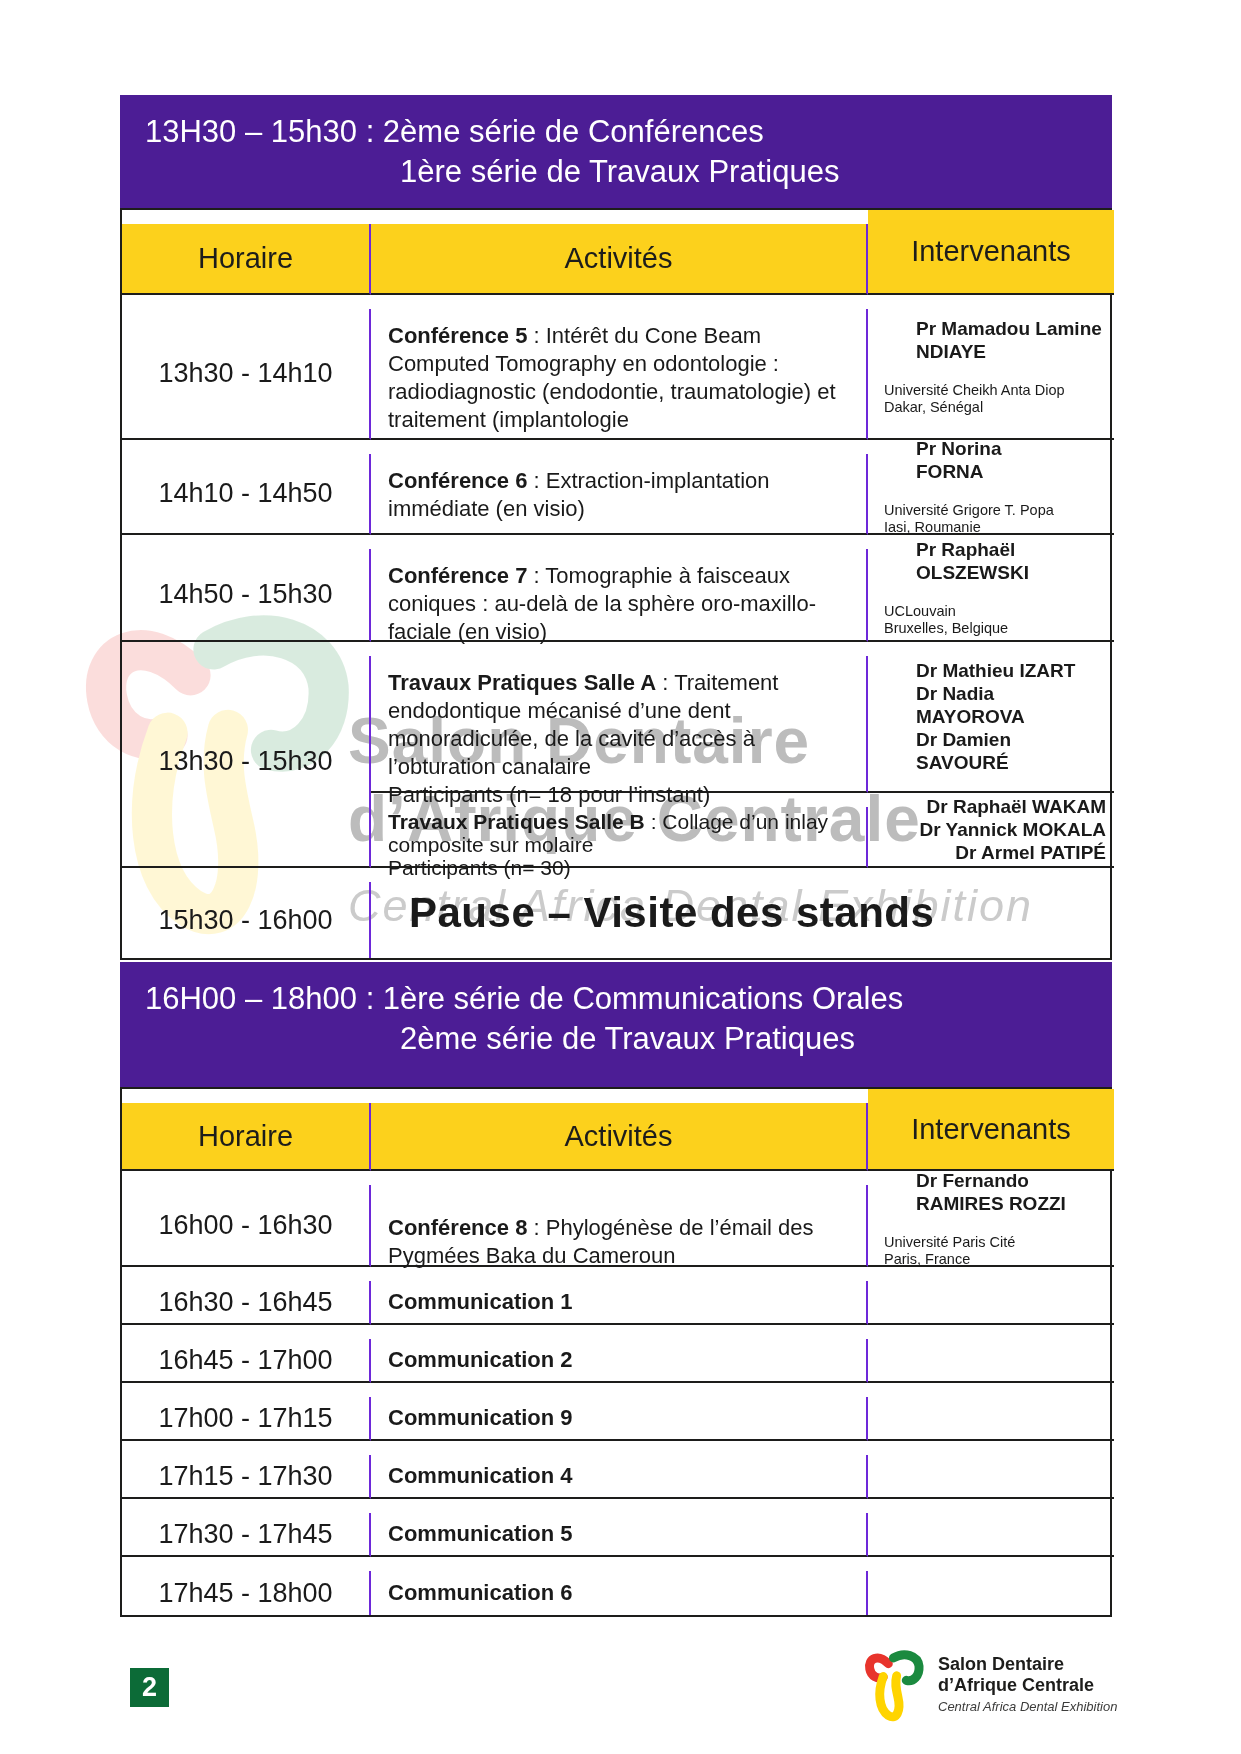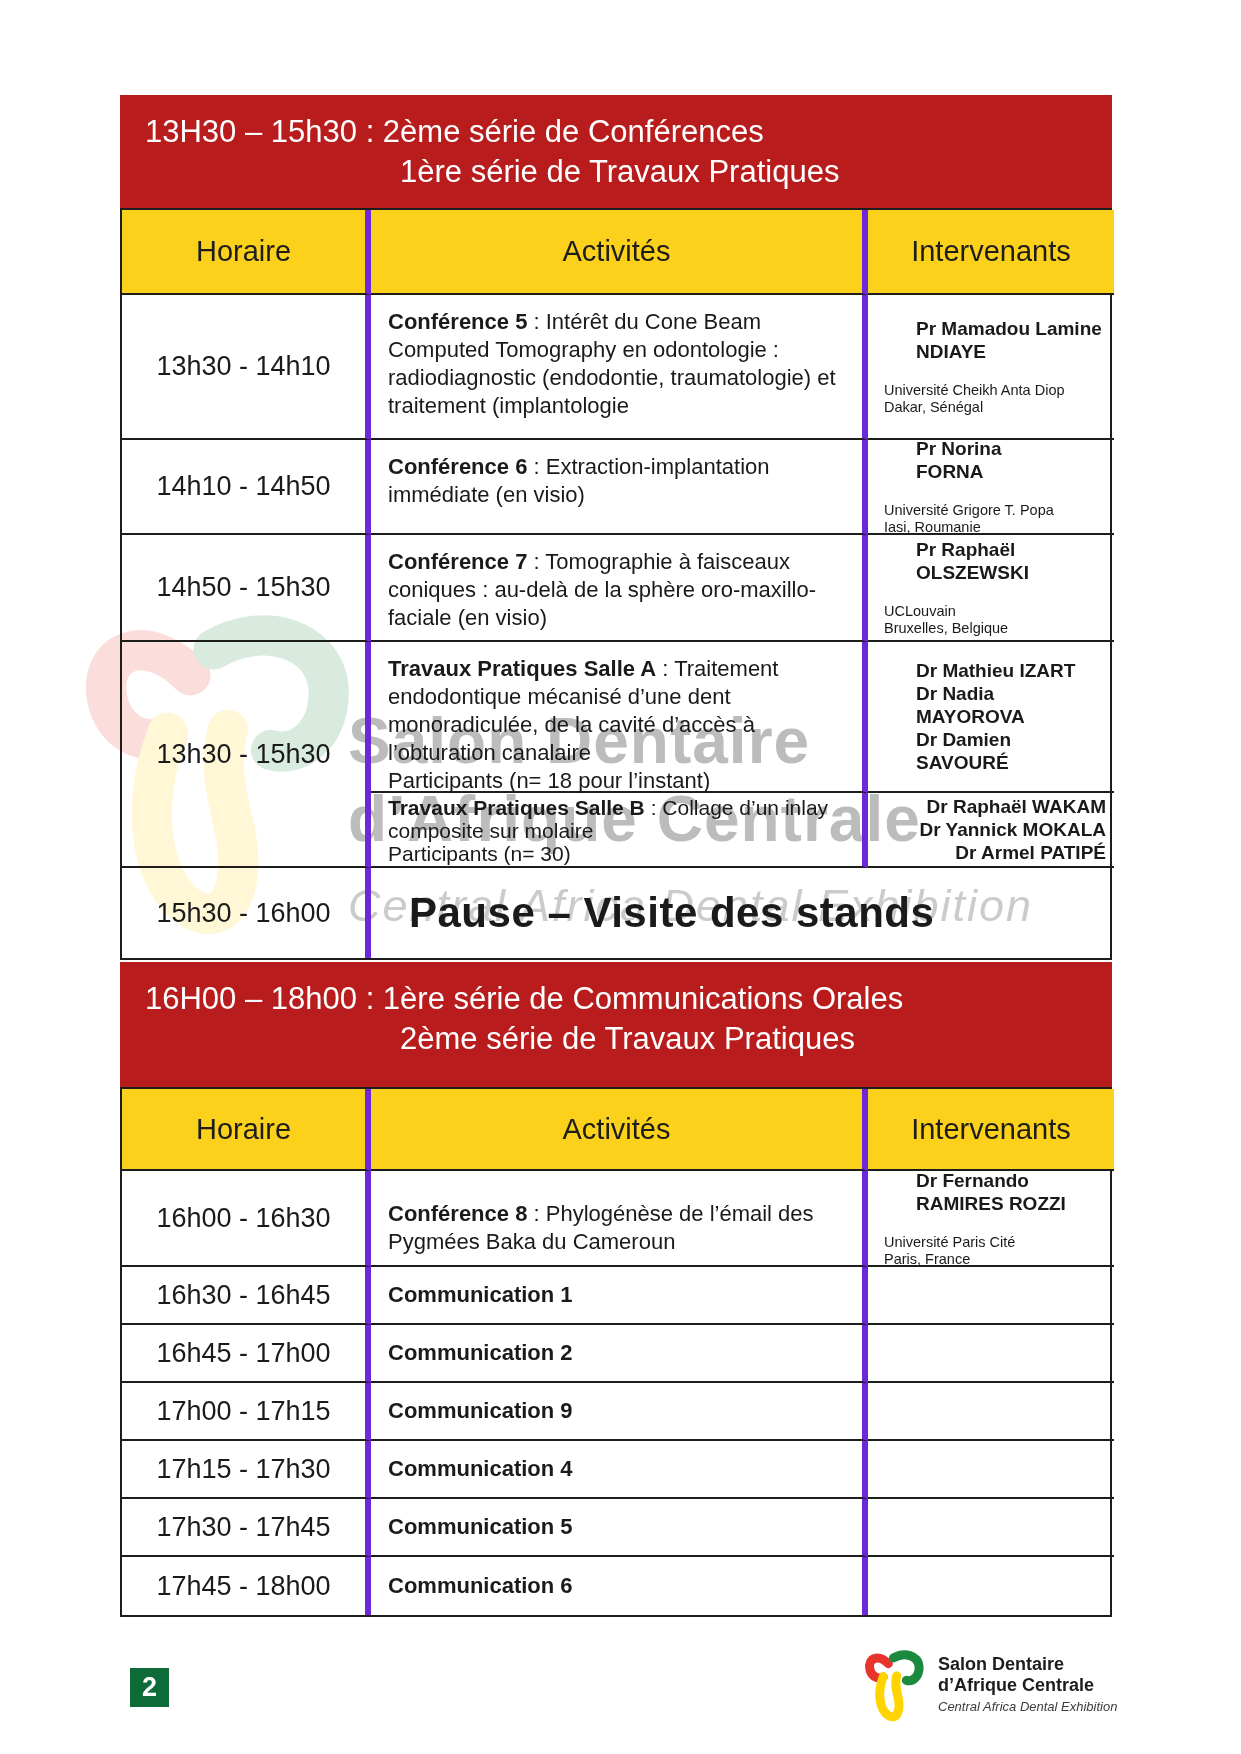--- a/index.html
+++ b/index.html
@@ -13,30 +13,30 @@
   
   .watermark { position:absolute; inset:0; z-index:0; }
   .wm-tooth { position:absolute; left:55px; top:612px; width:340px; height:345px; opacity:0.16; }
   .wm-text { position:absolute; left:348px; top:702px; }
   .wm-l1, .wm-l2 { font-size:64px; font-weight:700; line-height:78px; color:#bcbcbc; letter-spacing:1px; }
   .wm-l3 { margin-top:22px; font-size:45px; font-style:italic; font-weight:400; color:#cbcbcb; letter-spacing:2px; }
 
   
   .content { position:absolute; left:120px; top:95px; width:992px; z-index:1; }
 
-  .banner { background:#b91c1c; color:#ffffff; height:113px; padding:17px 10px 0 25px;
+  .banner { background:#4c1d95; color:#ffffff; height:113px; padding:17px 10px 0 25px;
             font-size:31px; line-height:40px; font-weight:400; }
   .banner .line2 { padding-left:255px; }
   .banner2 { margin-top:2px; height:125px; }
 
   .tbl { display:grid; grid-template-columns:249px 497px 246px;
          border:2px solid #1d1d1b; background:transparent; }
   .tbl1 { grid-template-rows:85px 145px 95px 107px 151px 75px 90px; }
   .tbl2 { grid-template-rows:82px 96px 58px 58px 58px 58px 58px 58px; }
-  .br { border-right:6px solid #6d28d9; }
+  .br { border-right:2px solid #6d28d9;margin-top:14px; }
   .bb { border-bottom:2px solid #1d1d1b; }
 
   .hcell { background:#FCD11C; display:flex; align-items:center; justify-content:center;
            font-size:29px; color:#1d1d1b; }
 
   .cell.time { display:flex; align-items:center; justify-content:center; font-size:27px; }
   .cell.act  { padding:13px 10px 0 17px; font-size:22px; line-height:28px; }
   .cell.act .b { font-weight:700; }
   .cell.act.tight { padding-top:3px; line-height:23px; font-size:21px; }
   .cell.act.mid { padding-top:29px; }

